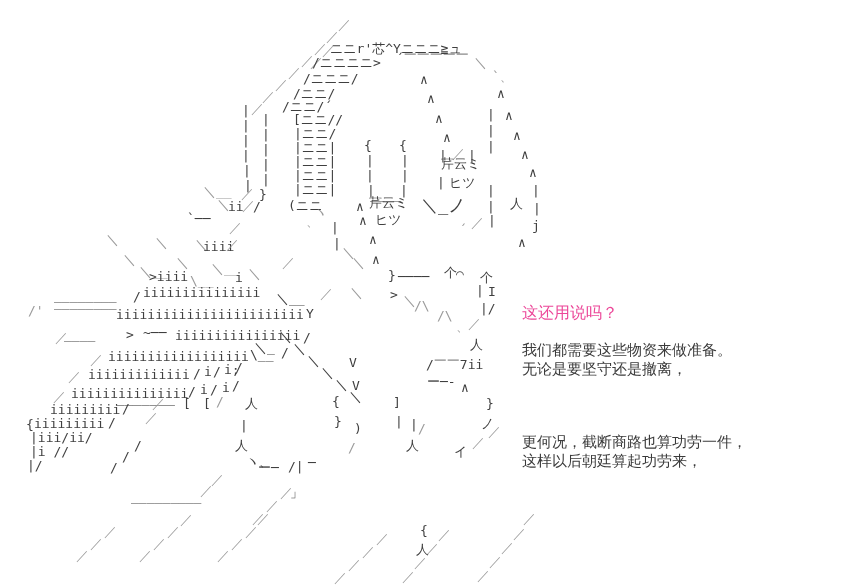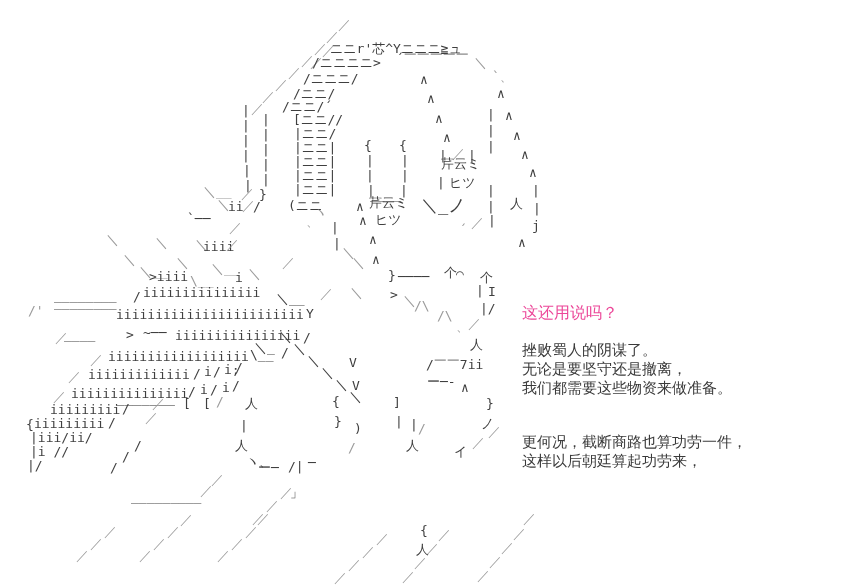--- a/index.html
+++ b/index.html
@@ -268,22 +268,21 @@
       <span class="aa-frag shade0" style="left: 513px; top: 527px; font-size: 13px;">／</span>
       <span class="aa-frag shade0" style="left: 523px; top: 512px; font-size: 13px;">／</span>
       <span class="aa-frag shade1" style="left: 420px; top: 524px; font-size: 13px;">{</span>
       <span class="aa-frag shade1" style="left: 416px; top: 543px; font-size: 13px;">人</span>
     </div>
   <div id="dialogue-layer">
       <div class="dialogue" style="left: 522px; top: 303px;">
         <div class="dline" style="color: #ec4899; font-size: 16px; line-height: 19px;">这还用说吗？</div>
       </div>
       <div class="dialogue" style="left: 522px; top: 341px;">
-        <div class="dline" style="color: rgb(58, 58, 58); font-size: 15px; line-height: 19px;">挫败蜀人的阴谋了。</div>
+        <div class="dline" style="color: rgb(58, 58, 58); font-size: 15px; line-height: 19px;">我们都需要这些物资来做准备。</div>
         <div class="dline" style="color: rgb(58, 58, 58); font-size: 15px; line-height: 19px;">无论是要坚守还是撤离，</div>
-        <div class="dline" style="color: rgb(58, 58, 58); font-size: 15px; line-height: 19px;">我们都需要这些物资来做准备。</div>
       </div>
       <div class="dialogue" style="left: 522px; top: 433px;">
         <div class="dline" style="color: rgb(58, 58, 58); font-size: 15px; line-height: 19px;">更何况，截断商路也算功劳一件，</div>
         <div class="dline" style="color: rgb(58, 58, 58); font-size: 15px; line-height: 19px;">这样以后朝廷算起功劳来，</div>
       </div>
     </div>
 </div>
 
 </body></html>

